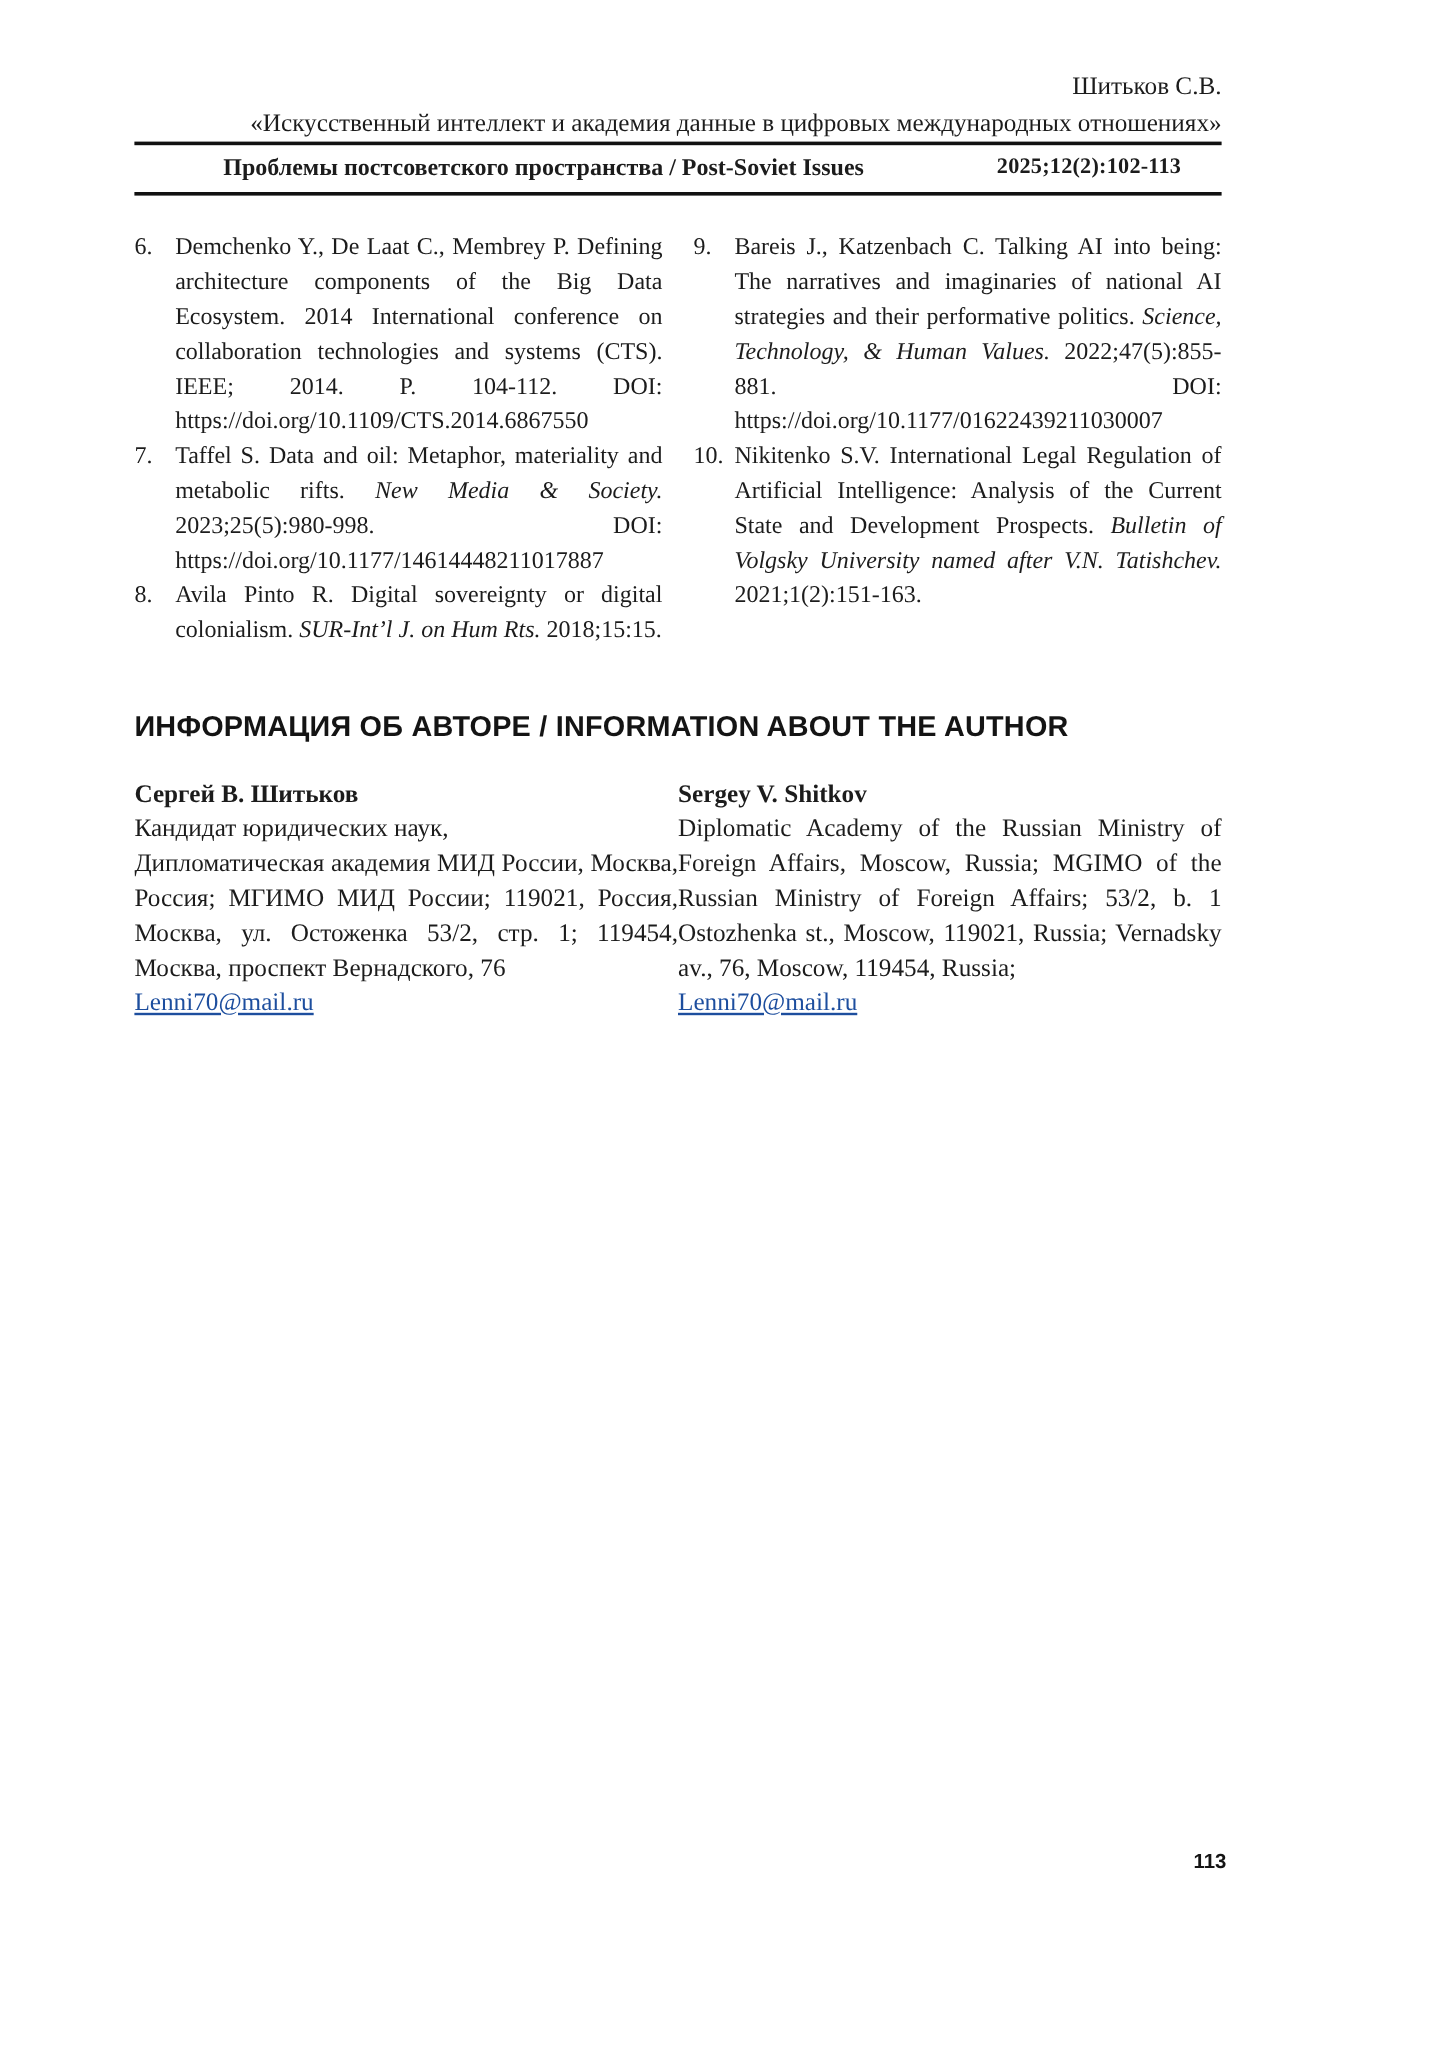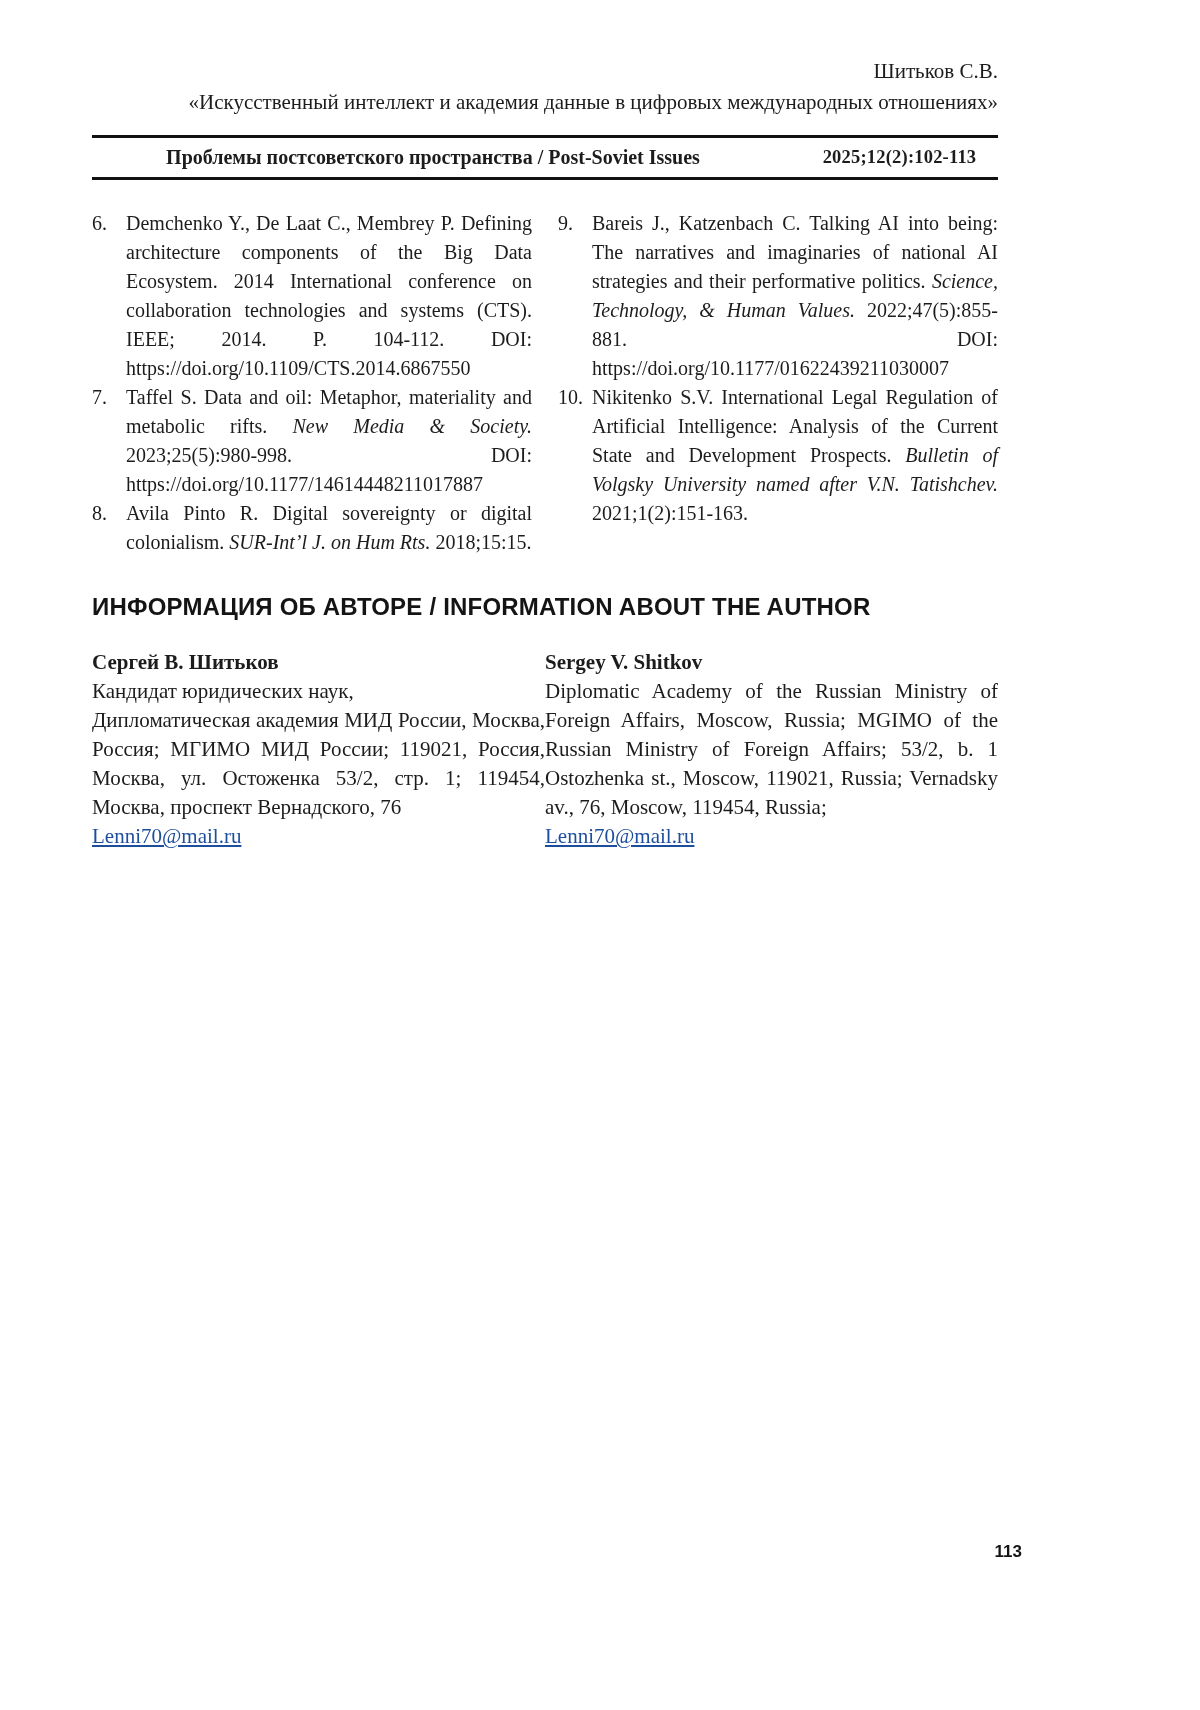--- a/index.html
+++ b/index.html
@@ -1,48 +1,48 @@
 <!DOCTYPE html>
 <html><head>
 <meta charset="utf-8">
 <style>
   * { margin:0; padding:0; box-sizing:border-box; }
   html,body { background:#ffffff; }
   .page {
     position:relative; width:1200px; height:1710px; background:#ffffff;
     font-family:"Liberation Serif", serif; color:#1c1c1c; overflow:hidden;
   }
-  .content { position:absolute; left:92px; top:0; width:906px; }
+  .content { position:absolute; left:112px; top:0; width:906px; }
 
   .running-head { margin-top:56px; text-align:right; font-size:21px; line-height:31px; }
 
   .journal-bar {
-    margin-top:17px; border-top:3px solid #111111; border-bottom:3px solid #111111;
-    display:flex; align-items:center;gap:12px;
+    border-top:3px solid #111111; border-bottom:3px solid #111111;
+    display:flex; align-items:flex-start;
   }
   .jb-left {
     width:682px; display:flex; align-items:center; justify-content:center;
     font-weight:bold; font-size:20px; padding:8px 6px; text-align:center;
   }
   .jb-divider { width:3px; background:#111111; }
   .jb-right {
     flex:1; display:flex; align-items:center; justify-content:center;
     font-family:Liberation Serif, serif; font-weight:bold; font-size:18.5px;
     padding:8px 4px; letter-spacing:0.2px; white-space:nowrap;
   }
 
   .refs { margin-top:29px; display:flex; gap:26px; }
   .ref-col { flex:1; min-width:0; }
   .ref { display:flex; font-size:20px; line-height:29px; }
   .ref-num { flex:0 0 34px; }
   .ref-text { flex:1; min-width:0; text-align:justify; overflow-wrap:anywhere; }
   .it { font-style:italic; }
 
   .section-heading {
-    margin-top:36px; font-family:"Liberation Sans", sans-serif; font-weight:700;
+    margin-top:52px; font-family:"Liberation Sans", sans-serif; font-weight:700;
     font-size:24px; letter-spacing:0.2px; color:#141414;
   }
 
   .author-cols { margin-top:27px; display:flex; }
   .author-col { flex:1; min-width:0; font-size:21px; line-height:29px; }
   .a-name { font-weight:bold; }
   .a-aff { text-align:justify; }
   .a-email-line { margin-top:0; }
   .email { color:#1d4e9e; }
 

